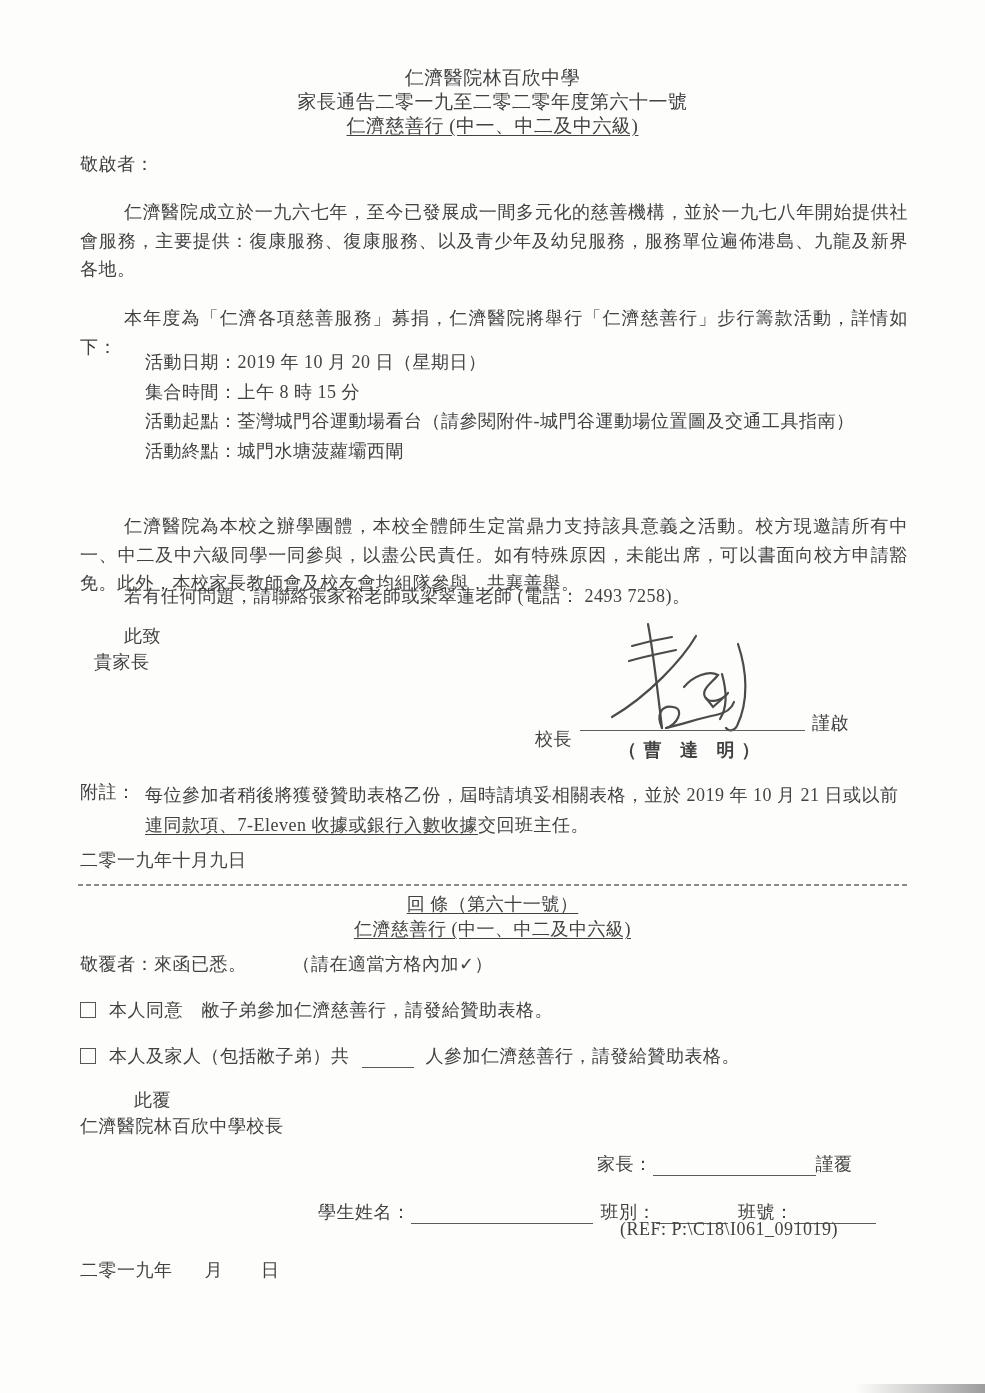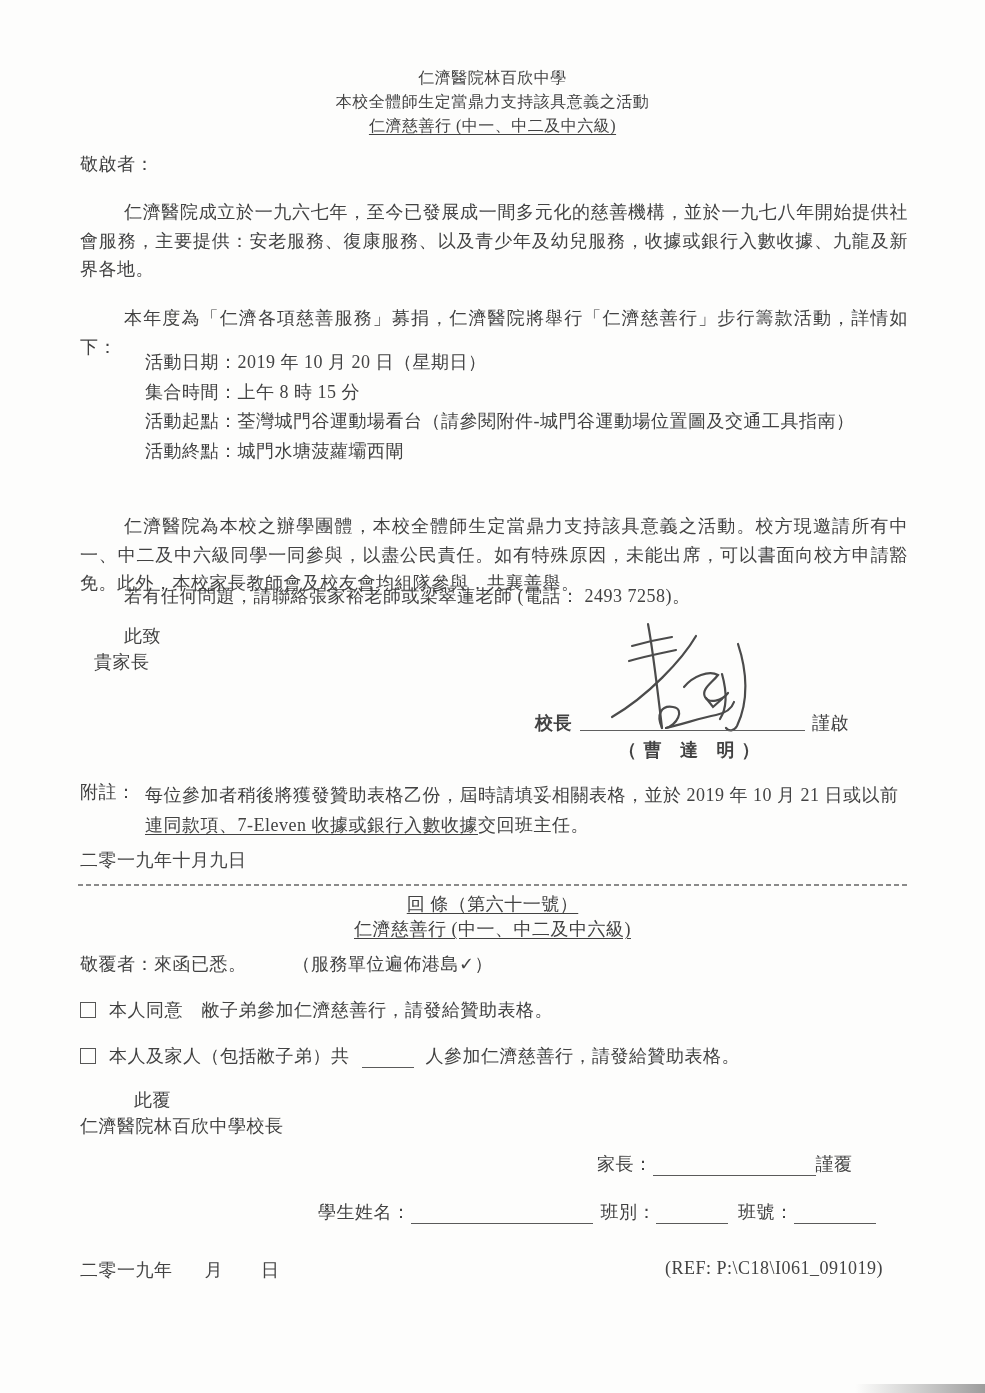--- a/index.html
+++ b/index.html
@@ -8,21 +8,21 @@
     position:relative;
     width:985px; height:1393px;
     background:#fdfdfc;
     font-family:"Liberation Serif","DejaVu Serif",serif;
     color:#424242;
     overflow:hidden;
   }
   .abs { position:absolute; }
   .center { left:0; right:0; text-align:center; }
   .fs { font-size:18px; letter-spacing:0.5px; }
-  .hdr { font-size:16px; line-height:24px; letter-spacing:0.5px; }
+  .hdr { font-size:19px; line-height:24px; letter-spacing:0.5px; }
   .u { text-decoration:underline; text-underline-offset:3px; }
   .para { width:828px; line-height:28.5px; text-indent:44px; text-align:justify; }
   .nowrap { white-space:nowrap; }
   .detail-row { line-height:29.5px; white-space:nowrap; }
   .blank { display:inline-block; border-bottom:1.5px solid #5a5a5a; height:20px; vertical-align:bottom; }
   .checkbox {
     display:inline-block; width:16px; height:16px;
     border:1.6px solid #565656; vertical-align:-2px; margin-right:13px;
     background:transparent; cursor:pointer;
   }
@@ -38,27 +38,27 @@
   }
   .namegap { letter-spacing:7px; }
 </style>
 </head>
 <body>
 
 <div class="page">
 
   <div class="abs center hdr" style="top:66px;">
     <div>仁濟醫院林百欣中學</div>
-    <div>本校全體師生定當鼎力支持該具意義之活動</div>
+    <div>家長通告二零一九至二零二零年度第六十一號</div>
     <div><span class="u">仁濟慈善行 (中一、中二及中六級)</span></div>
   </div>
 
   <div class="abs fs" style="top:152px; left:80px;">敬啟者：</div>
 
-  <div class="abs fs para" style="top:198px; left:80px;">仁濟醫院成立於一九六七年，至今已發展成一間多元化的慈善機構，並於一九七八年開始提供社會服務，主要提供：安老服務、復康服務、以及青少年及幼兒服務，收據或銀行入數收據、九龍及新界各地。</div>
+  <div class="abs fs para" style="top:198px; left:80px;">仁濟醫院成立於一九六七年，至今已發展成一間多元化的慈善機構，並於一九七八年開始提供社會服務，主要提供：復康服務、復康服務、以及青少年及幼兒服務，服務單位遍佈港島、九龍及新界各地。</div>
 
   <div class="abs fs para" style="top:304px; left:80px;">本年度為「仁濟各項慈善服務」募捐，仁濟醫院將舉行「仁濟慈善行」步行籌款活動，詳情如下：</div>
 
   <div class="abs fs" style="top:348px; left:145px;">
     <div class="detail-row"><span>活動日期：</span><span>2019 年 10 月 20 日（星期日）</span></div>
     <div class="detail-row"><span>集合時間：</span><span>上午 8 時 15 分</span></div>
     <div class="detail-row"><span>活動起點：</span><span>荃灣城門谷運動場看台（請參閱附件-城門谷運動場位置圖及交通工具指南）</span></div>
     <div class="detail-row"><span>活動終點：</span><span>城門水塘菠蘿壩西閘</span></div>
   </div>
 
@@ -76,40 +76,40 @@
       <path d="M33,45 C50,40 66,37 80,34"></path>
       <path d="M100,20 C86,44 52,80 16,101"></path>
       <path d="M66,112 C60,99 65,89 77,91 C90,93 80,110 70,112"></path>
       <path d="M70,112 C88,108 104,102 120,99 C130,97 136,92 138,86"></path>
       <path d="M88,71 C97,60 113,54 122,59 C116,67 105,73 109,81 C113,88 126,85 132,77"></path>
       <path d="M142,28 C151,55 153,85 141,110 C138,115 133,116 130,112"></path>
       <path d="M126,58 C131,76 131,92 124,103"></path>
       <path d="M110,82 L117,91 L126,83"></path>
     </g>
   </svg>
-  <div class="abs fs" style="top:711px; left:535px;font-weight:bold;">校長</div>
+  <div class="abs fs" style="top:727px; left:535px;">校長</div>
   <div class="abs sigline" style="top:730px; left:580px; width:225px;"></div>
   <div class="abs fs" style="top:711px; left:812px;">謹啟</div>
   <div class="abs fs namegap" style="top:738px; left:580px; width:225px; text-align:center;font-weight:bold;">（曹 達 明）</div>
 
   <div class="abs fs" style="top:780px; left:80px;">附註：</div>
   <div class="abs fs" style="top:780px; left:145px; width:770px;">
     <div class="noteline">每位參加者稍後將獲發贊助表格乙份，屆時請填妥相關表格，並於 2019 年 10 月 21 日或以前</div>
     <div class="noteline"><span class="u">連同款項、7-Eleven 收據或銀行入數收據</span><span>交回班主任。</span></div>
   </div>
 
   <div class="abs fs" style="top:848px; left:80px;">二零一九年十月九日</div>
 
   <div class="abs dashline" style="top:884px; left:78px; width:830px;"></div>
 
   <div class="abs center fs" style="top:892px;"><span class="u">回 條（第六十一號）</span></div>
   <div class="abs center fs" style="top:917px;"><span class="u">仁濟慈善行 (中一、中二及中六級)</span></div>
 
   <div class="abs fs" style="top:952px; left:80px;">
-    <span>敬覆者：來函已悉。</span><span style="margin-left:46px;">（服務單位遍佈港島✓）</span>
+    <span>敬覆者：來函已悉。</span><span style="margin-left:46px;">（請在適當方格內加✓）</span>
   </div>
 
   <div class="abs fs nowrap" style="top:998px; left:80px;">
     <span class="checkbox"></span><span>本人同意　敝子弟參加仁濟慈善行，請發給贊助表格。</span>
   </div>
 
   <div class="abs fs nowrap" style="top:1044px; left:80px;">
     <span class="checkbox"></span><span>本人及家人（包括敝子弟）共</span><span class="blank" style="width:52px; margin:0 12px;"></span><span>人參加仁濟慈善行，請發給贊助表格。</span>
   </div>
 
@@ -120,17 +120,17 @@
     <span>家長：</span><span class="blank" style="width:163px;"></span><span>謹覆</span>
   </div>
 
   <div class="abs fs nowrap" style="top:1200px; left:318px;">
     <span>學生姓名：</span><span class="blank" style="width:182px;"></span><span style="margin-left:8px;">班別：</span><span class="blank" style="width:72px;"></span><span style="margin-left:10px;">班號：</span><span class="blank" style="width:82px;"></span>
   </div>
 
   <div class="abs fs nowrap" style="top:1258px; left:80px;">
     <span>二零一九年</span><span style="margin-left:32px;">月</span><span style="margin-left:38px;">日</span>
   </div>
-  <div class="abs fs" style="top:1258px; left:620px;margin-left:45px;">(REF: P:\C18\I061_091019)</div>
+  <div class="abs fs" style="top:1219px; left:620px;">(REF: P:\C18\I061_091019)</div>
 
   <div class="smudge"></div>
 
 </div>
 
 </body></html>

